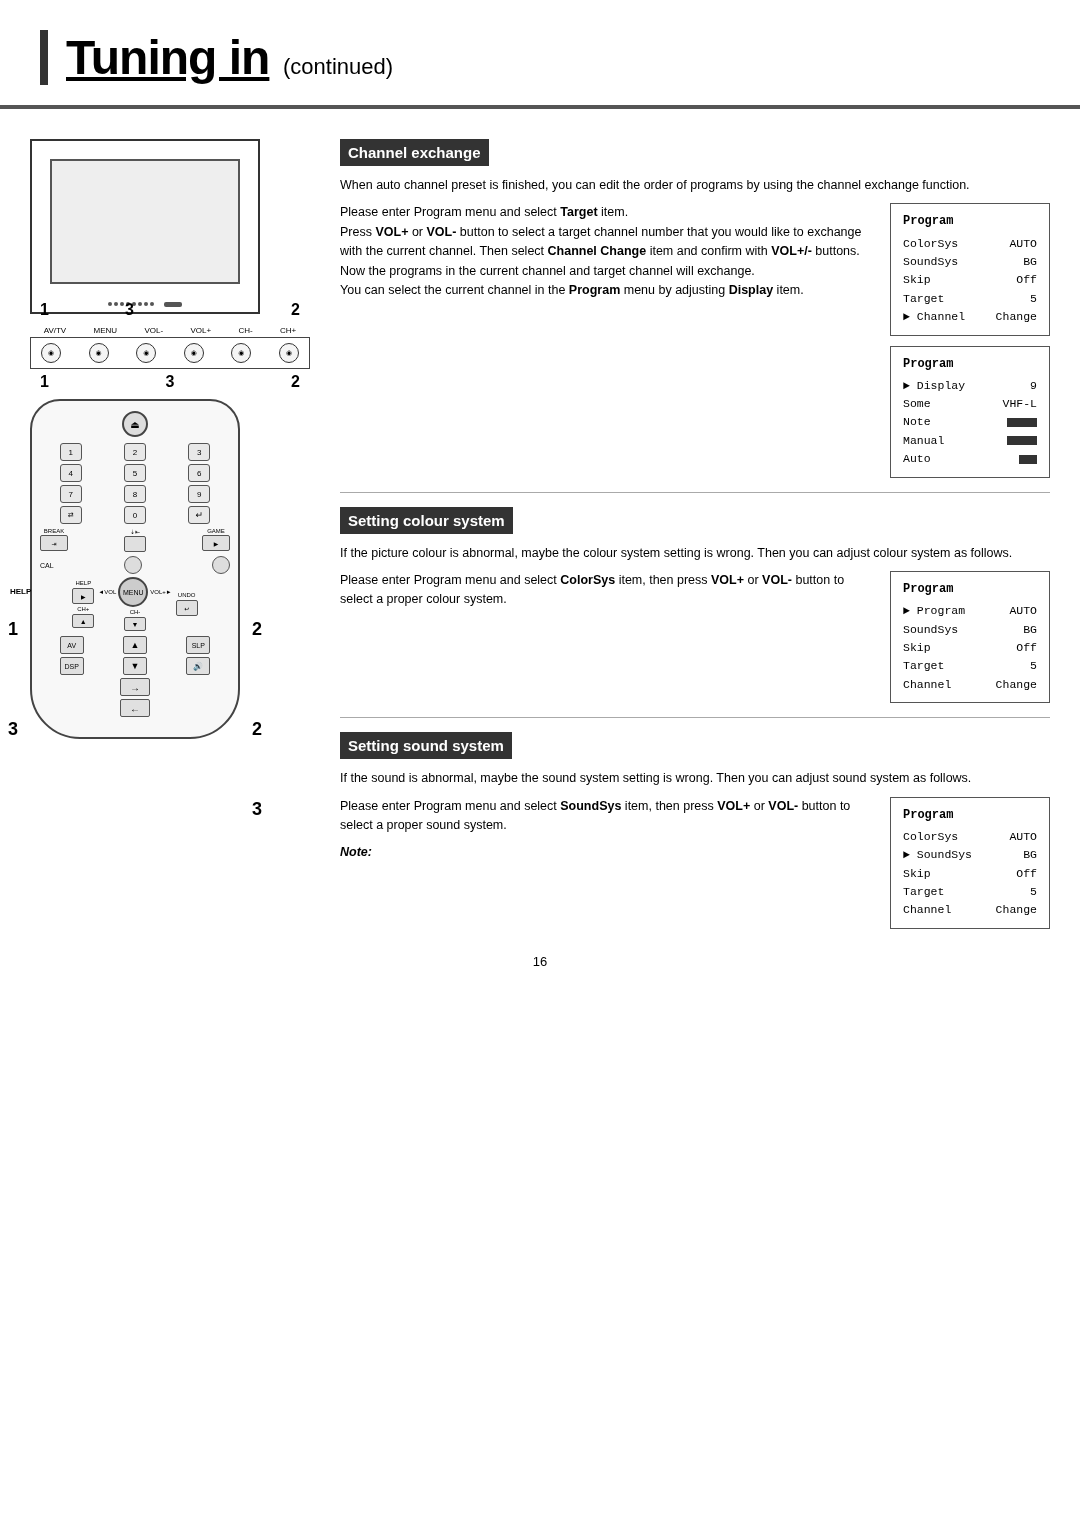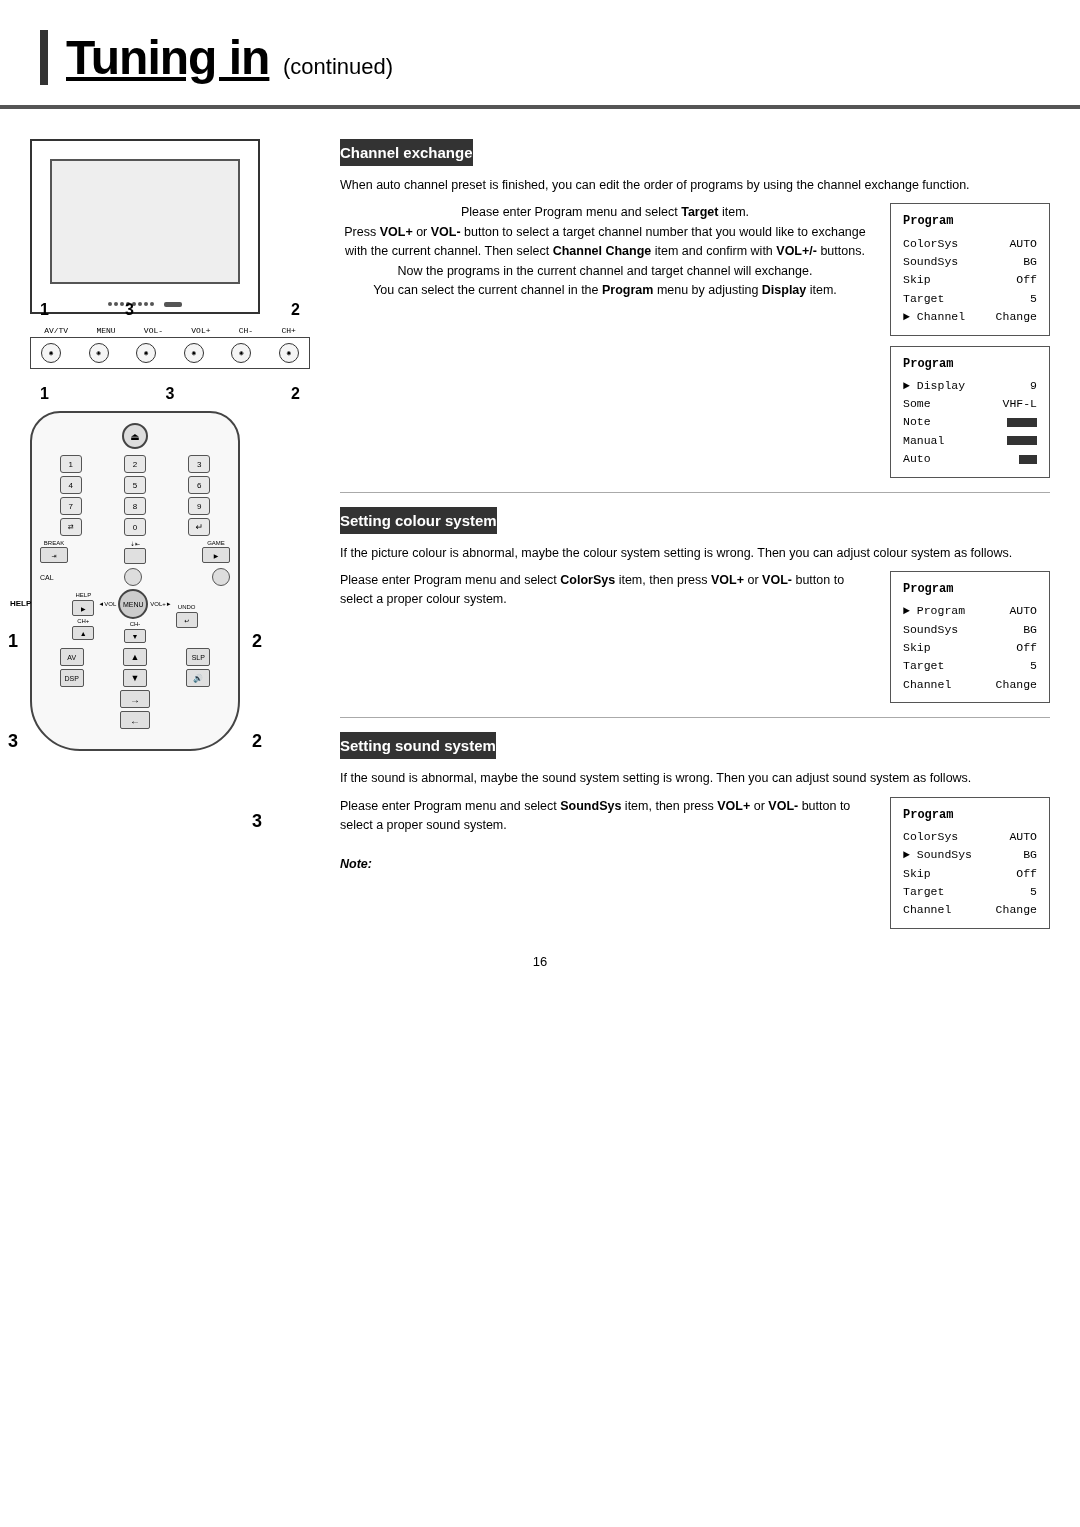--- a/index.html
+++ b/index.html
@@ -128,21 +128,21 @@
       border-radius: 2px;
       background: #e0e0e0;
       display: flex; align-items: center; justify-content: center;
       font-size: 6px;
     }
 
     
     .section-header {
       background: #333;
       color: #fff;
-      padding: 5px 0;
+      padding: 5px 8px;
       font-size: 15px;
       font-weight: bold;
       margin-bottom: 10px;
       display: inline-block;
     }
 
     .section-text {
       font-size: 12.5px;
       line-height: 1.55;
       margin-bottom: 8px;
@@ -240,21 +240,21 @@
           </div>
           <div style="width:18px;height:5px;background:#555;border-radius:2px;margin-left:6px;"></div>
         </div>
       </div>
 
       <div style="position:absolute; bottom:-5px; left:10px; font-size:16px; font-weight:bold;">1</div>
       <div style="position:absolute; bottom:-5px; left:95px; font-size:16px; font-weight:bold;">3</div>
       <div style="position:absolute; bottom:-5px; right:10px; font-size:16px; font-weight:bold;">2</div>
     </div>
 
-    <div style="margin-bottom:16px;font-family:Liberation Mono, monospace;">
+    <div style="margin-bottom:4px;">
       <div class="remote-label-row">
         <span>AV/TV</span>
         <span>MENU</span>
         <span>VOL-</span>
         <span>VOL+</span>
         <span>CH-</span>
         <span>CH+</span>
       </div>
       <div style="border:1.5px solid #444; padding:5px 10px; display:flex; justify-content:space-between; align-items:center;">
         <div class="btn-circle">◉</div>
@@ -374,21 +374,21 @@
   </div>
 
   <div class="right-col">
 
     <div>
       <div class="section-header">Channel exchange</div>
       <p class="section-text">When auto channel preset is finished, you can edit the order of programs by using the channel exchange function.</p>
 
       <div class="section-row">
         <div class="section-left-text">
-          <p style="margin-bottom:18px;text-align:center;">Please enter Program menu and select <strong>Target</strong> item.<br>
+          <p style="margin-bottom:18px;">Please enter Program menu and select <strong>Target</strong> item.<br>
           Press <strong>VOL+</strong> or <strong>VOL-</strong> button to select a target channel number that you would like to exchange with the current channel. Then select <strong>Channel Change</strong> item and confirm with <strong>VOL+/-</strong> buttons.<br>
           Now the programs in the current channel and target channel will exchange.<br>
           You can select the current channel in the <strong>Program</strong> menu by adjusting <strong>Display</strong> item.</p>
         </div>
         <div style="display:flex;flex-direction:column;gap:10px;">
 
           <div class="program-box">
             <div class="program-box-title">Program</div>
             <div class="prog-row">
               <span>ColorSys</span>
@@ -477,21 +477,21 @@
     </div>
 
     <hr class="section-divider">
 
     <div>
       <div class="section-header">Setting sound system</div>
       <p class="section-text">If the sound is abnormal, maybe the sound system setting is wrong. Then you can adjust sound system as follows.</p>
 
       <div class="section-row">
         <div class="section-left-text">
-          <p style="margin-bottom:20px;">Please enter Program menu and select <strong>SoundSys</strong> item, then press <strong>VOL+</strong> or <strong>VOL-</strong> button to select a proper sound system.</p>
+          <p style="margin-bottom:8px;">Please enter Program menu and select <strong>SoundSys</strong> item, then press <strong>VOL+</strong> or <strong>VOL-</strong> button to select a proper sound system.</p>
           <p><strong class="italic">Note:</strong></p>
         </div>
 
         <div class="program-box">
           <div class="program-box-title">Program</div>
           <div class="prog-row">
             <span>ColorSys</span>
               <span>AUTO</span>
           </div>
           <div class="prog-row">

